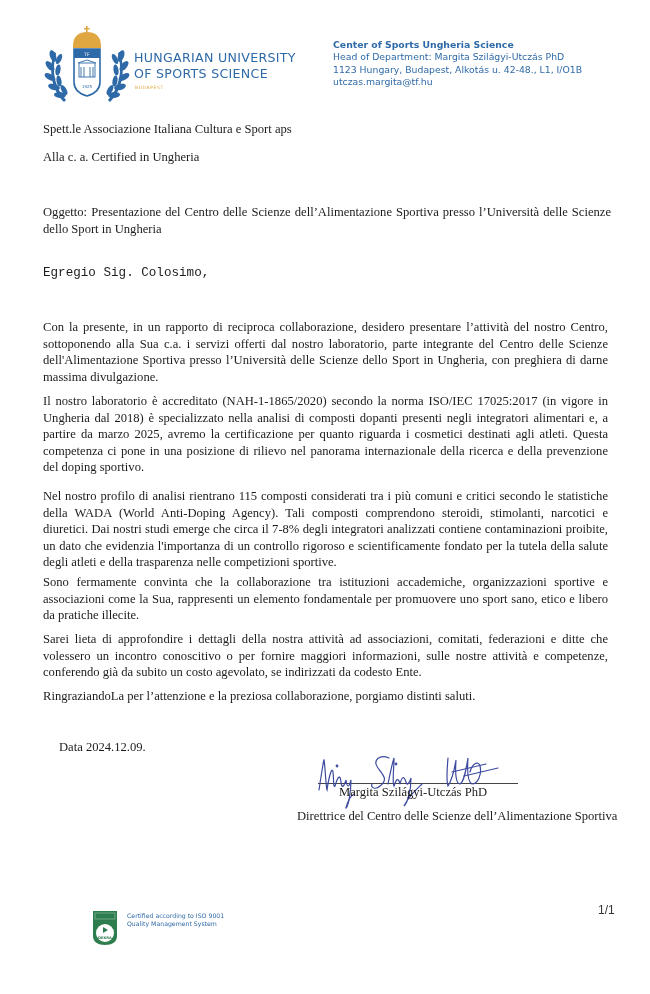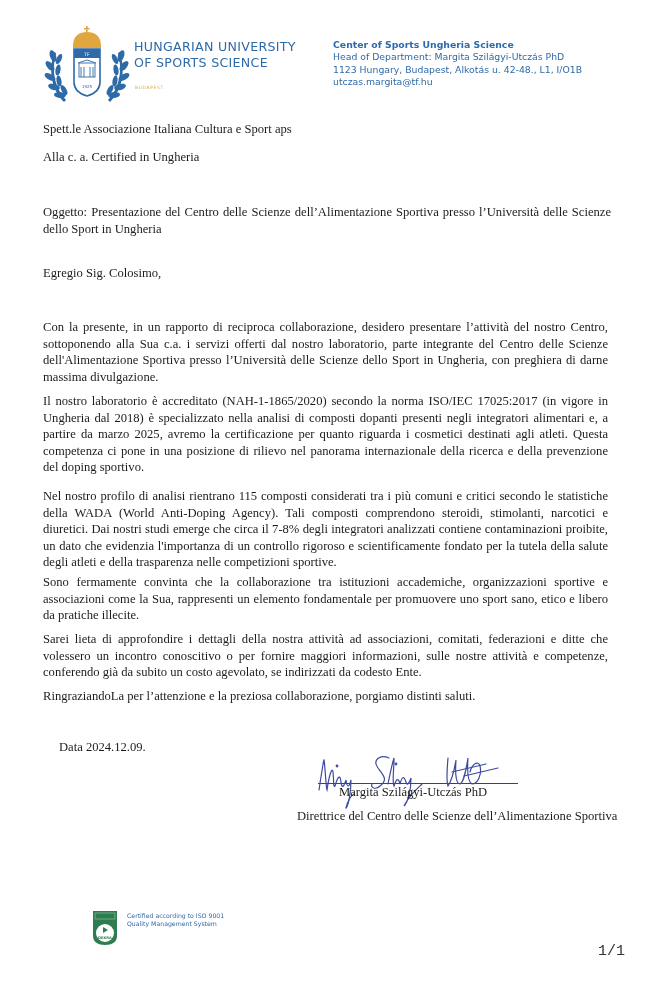--- a/index.html
+++ b/index.html
@@ -1,42 +1,42 @@
 <!DOCTYPE html>
 <html><head>
   <meta charset="utf-8">
   <style>
     html, body { margin: 0; padding: 0; background: #ffffff; }
     body { width: 650px; height: 994px; position: relative; overflow: hidden; }
     .page { position: absolute; left: 0; top: 0; width: 650px; height: 994px; background: #fff; }
 
     
     .logo-emblem { position: absolute; left: 44px; top: 24px; width: 86px; height: 82px; }
-    .uni-name { position: absolute; left: 134px; top: 39px; font-family: "DejaVu Sans", sans-serif; color: #2f6aa8; font-size: 12.6px; line-height: 15.5px; letter-spacing: 0.3px; }
+    .uni-name { position: absolute; left: 134px; top: 50px; font-family: "DejaVu Sans", sans-serif; color: #2f6aa8; font-size: 12.6px; line-height: 15.5px; letter-spacing: 0.3px; }
     .uni-name .line { display: block; white-space: nowrap; }
     .uni-city { position: absolute; left: 135px; top: 85px; font-family: "DejaVu Sans", sans-serif; color: #e0a640; font-size: 4.5px; letter-spacing: 0.6px; }
 
     .contact { position: absolute; left: 333px; top: 39px; font-family: "DejaVu Sans", sans-serif; color: #2f6aa8; font-size: 9.3px; line-height: 12.4px; }
     .contact .title { font-weight: bold; display: block; white-space: nowrap; }
     .contact .line { display: block; white-space: nowrap; }
 
     
     .doc { font-family: "Liberation Serif", serif; color: #1c1c1c; font-size: 12.6px; }
     .abs { position: absolute; white-space: nowrap; }
     .para { position: absolute; left: 43px; width: 565px; text-align: justify; line-height: 16.6px; }
     .para-last-left { text-align-last: left; }
 
     .signature-svg { position: absolute; left: 314px; top: 750px; width: 220px; height: 60px; }
     .sig-line { position: absolute; left: 318px; top: 783px; width: 200px; height: 1px; background: #444; }
 
     
     .cert-badge { position: absolute; left: 92px; top: 910px; width: 26px; height: 36px; }
     .cert-text { position: absolute; left: 127px; top: 912px; font-family: "DejaVu Sans", sans-serif; color: #2f6aa8; font-size: 6.2px; line-height: 8px; }
     .cert-text .line { display: block; white-space: nowrap; }
-    .page-num { position: absolute; left: 598px; top: 943px; font-family: Liberation Mono, monospace; color: #333; font-size: 15px; }
+    .page-num { position: absolute; left: 598px; top: 903px; font-family: Liberation Sans, sans-serif; color: #333; font-size: 12px; }
   </style>
 </head>
 <body>
 
 <div class="page">
 
   <svg class="logo-emblem" viewBox="0 0 86 82">
 
     <g fill="#2f6aa8">
       <path d="M20 78 C8 66 4 48 10 28 L12 29 C7 48 11 64 22 76 Z"></path>
@@ -92,21 +92,21 @@
     <span class="line">1123 Hungary, Budapest, Alkotás u. 42-48., L1, I/O1B</span>
     <span class="line">utczas.margita@tf.hu</span>
   </div>
 
   <div class="doc">
     <div class="abs" style="left:43px; top:122px;">Spett.le Associazione Italiana Cultura e Sport aps</div>
     <div class="abs" style="left:43px; top:150px;">Alla c. a. Certified in Ungheria</div>
 
     <div class="para para-last-left" style="top:204px; line-height:17px; width:568px;">Oggetto: Presentazione del Centro delle Scienze dell’Alimentazione Sportiva presso l’Università delle Scienze dello Sport in Ungheria</div>
 
-    <div class="abs" style="left:43px; top:266px;">Egregio Sig. Colosimo,</div>
+    <div class="abs" style="left:43px; top:266px;font-family:Liberation Mono, monospace;">Egregio Sig. Colosimo,</div>
 
     <div class="para para-last-left" style="top:319px;">Con la presente, in un rapporto di reciproca collaborazione, desidero presentare l’attività del nostro Centro, sottoponendo alla Sua c.a. i servizi offerti dal nostro laboratorio, parte integrante del Centro delle Scienze dell'Alimentazione Sportiva presso l’Università delle Scienze dello Sport in Ungheria, con preghiera di darne massima divulgazione.</div>
     <div class="para para-last-left" style="top:393px;">Il nostro laboratorio è accreditato (NAH-1-1865/2020) secondo la norma ISO/IEC 17025:2017 (in vigore in Ungheria dal 2018) è specializzato nella analisi di composti dopanti presenti negli integratori alimentari e, a partire da marzo 2025, avremo la certificazione per quanto riguarda i cosmetici destinati agli atleti. Questa competenza ci pone in una posizione di rilievo nel panorama internazionale della ricerca e della prevenzione del doping sportivo.</div>
     <div class="para para-last-left" style="top:488px;">Nel nostro profilo di analisi rientrano 115 composti considerati tra i più comuni e critici secondo le statistiche della WADA (World Anti-Doping Agency). Tali composti comprendono steroidi, stimolanti, narcotici e diuretici. Dai nostri studi emerge che circa il 7-8% degli integratori analizzati contiene contaminazioni proibite, un dato che evidenzia l'importanza di un controllo rigoroso e scientificamente fondato per la tutela della salute degli atleti e della trasparenza nelle competizioni sportive.</div>
     <div class="para para-last-left" style="top:574px;">Sono fermamente convinta che la collaborazione tra istituzioni accademiche, organizzazioni sportive e associazioni come la Sua, rappresenti un elemento fondamentale per promuovere uno sport sano, etico e libero da pratiche illecite.</div>
     <div class="para para-last-left" style="top:631px;">Sarei lieta di approfondire i dettagli della nostra attività ad associazioni, comitati, federazioni e ditte che volessero un incontro conoscitivo o per fornire maggiori informazioni, sulle nostre attività e competenze, conferendo già da subito un costo agevolato, se indirizzati da codesto Ente.</div>
     <div class="para para-last-left" style="top:688px;">RingraziandoLa per l’attenzione e la preziosa collaborazione, porgiamo distinti saluti.</div>
 
     <div class="abs" style="left:43px; top:740px;margin-left:16px;">Data 2024.12.09.</div>
 

